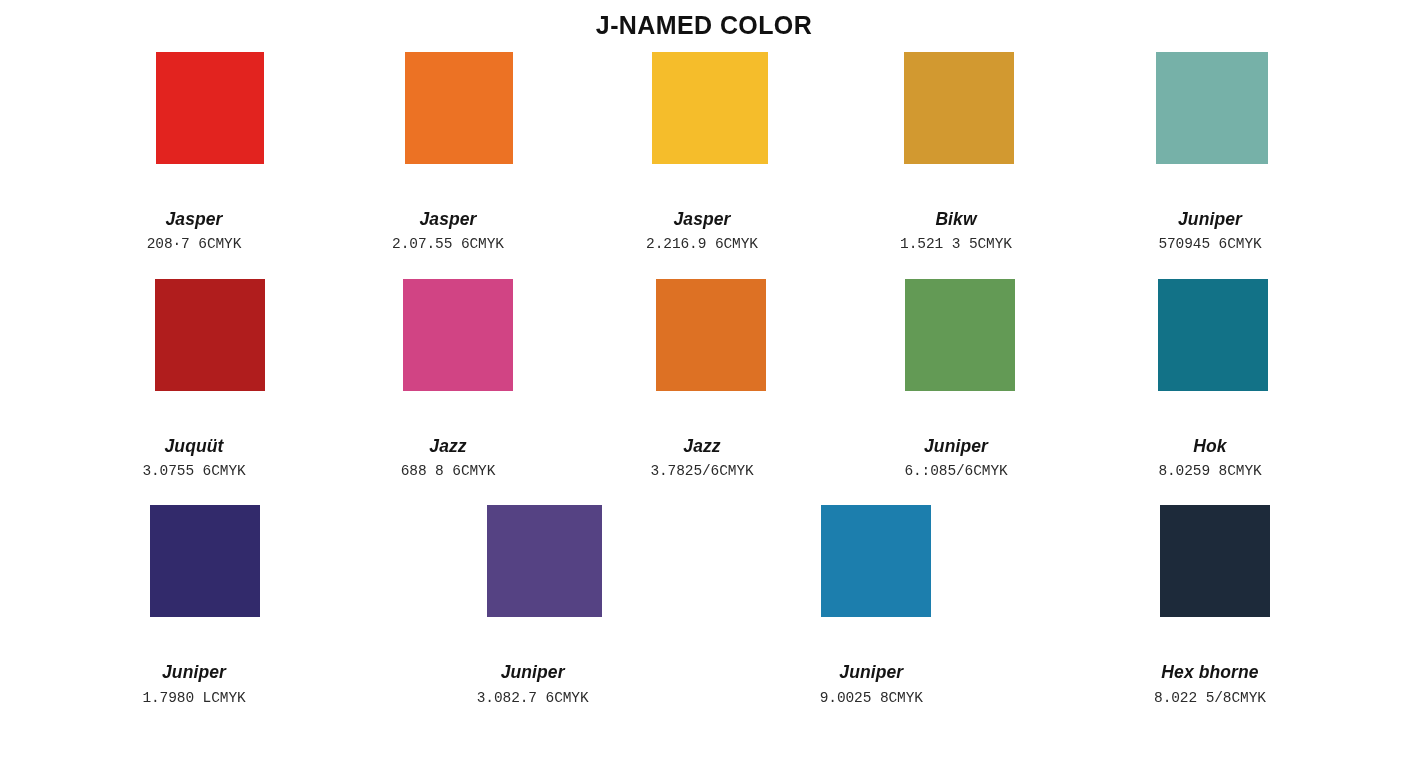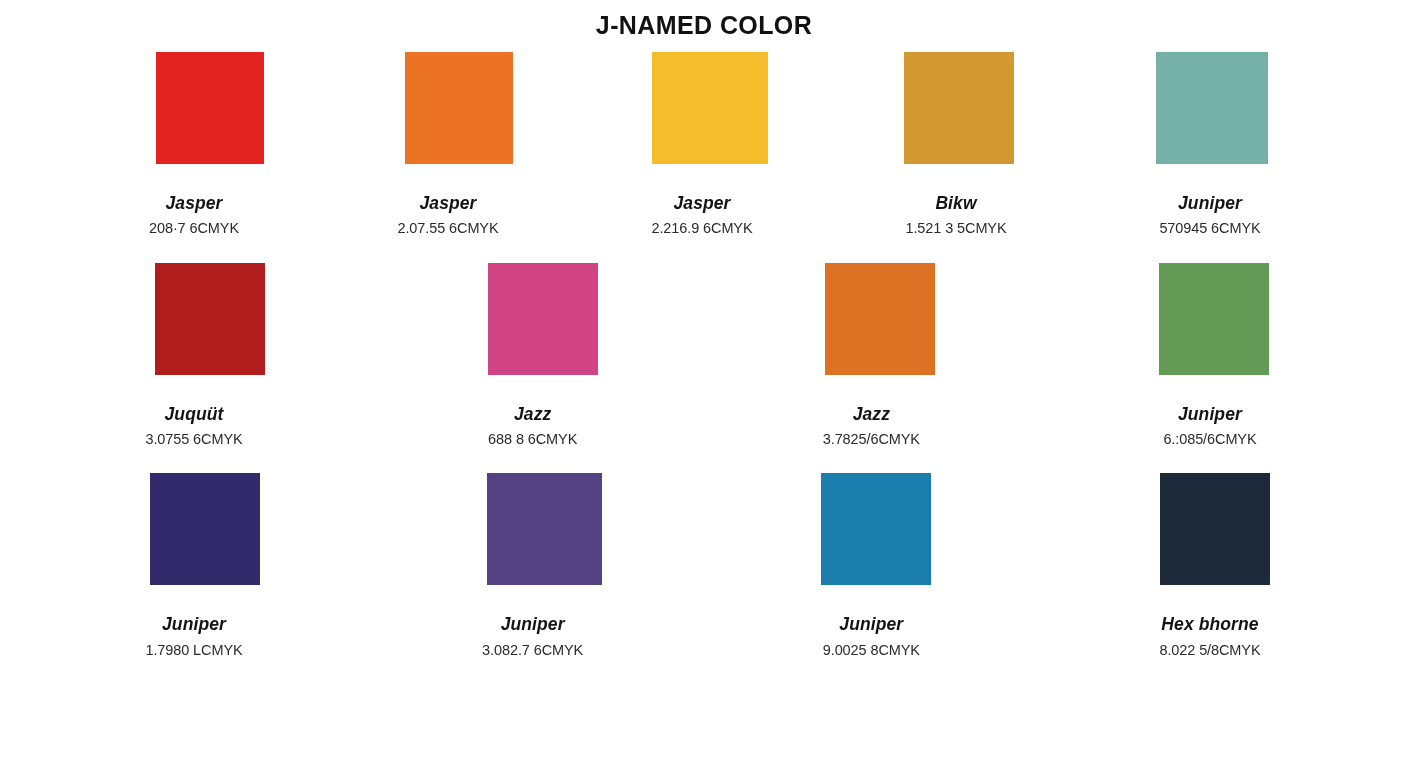--- a/index.html
+++ b/index.html
@@ -48,41 +48,41 @@
     display: flex;
     flex-direction: column;
     align-items: center;
   }
   .swatch {
     width: 108px;
     height: 112px;
     display: block;
   }
   .cell-name {
-    margin-top: 30px;
+    margin-top: 46px;
     font-size: 17.5px;
     font-weight: bold;
     font-style: italic;
     letter-spacing: 0.1px;
     color: #141414;
     text-align: center;
     line-height: 1.05;
     white-space: nowrap;
     font-family: "Liberation Sans", sans-serif;
   }
   .cell-code {
     margin-top: 9px;
     font-size: 14.5px;
     font-weight: normal;
     color: #2b2b2b;
     text-align: center;
     line-height: 1.05;
     white-space: nowrap;
     letter-spacing: -0.1px;
-    font-family: Liberation Sans, sans-serif;
+    font-family: Liberation Mono, monospace;
   }
 </style>
 </head>
 <body>
 
 <div class="page">
 
   <h1 class="page-title">J-NAMED COLOR</h1>
 
   <div class="grid">
@@ -129,20 +129,25 @@
       <div class="cell">
         <span class="swatch" style="background-color: rgb(221, 113, 36); width: 110px; height: 112px; margin-left: 18px;"></span>
         <span class="cell-name">Jazz</span>
         <span class="cell-code">3.7825/6CMYK</span>
       </div>
       <div class="cell">
         <span class="swatch" style="background-color: rgb(99, 154, 85); width: 110px; height: 112px; margin-left: 8px;"></span>
         <span class="cell-name">Juniper</span>
         <span class="cell-code">6.:085/6CMYK</span>
       </div>
+      <div class="cell">
+        <span class="swatch" style="background-color: rgb(18, 114, 135); width: 110px; height: 112px; margin-left: 6px;"></span>
+        <span class="cell-name">Hok</span>
+        <span class="cell-code">8.0259 8CMYK</span>
+      </div>
     </div>
 
     <div class="row">
       <div class="cell">
         <span class="swatch" style="background-color: rgb(50, 42, 107); width: 110px; height: 112px; margin-left: 22px;"></span>
         <span class="cell-name">Juniper</span>
         <span class="cell-code">1.7980 LCMYK</span>
       </div>
       <div class="cell">
         <span class="swatch" style="background-color: rgb(85, 66, 131); width: 115px; height: 112px; margin-left: 24px;"></span>

